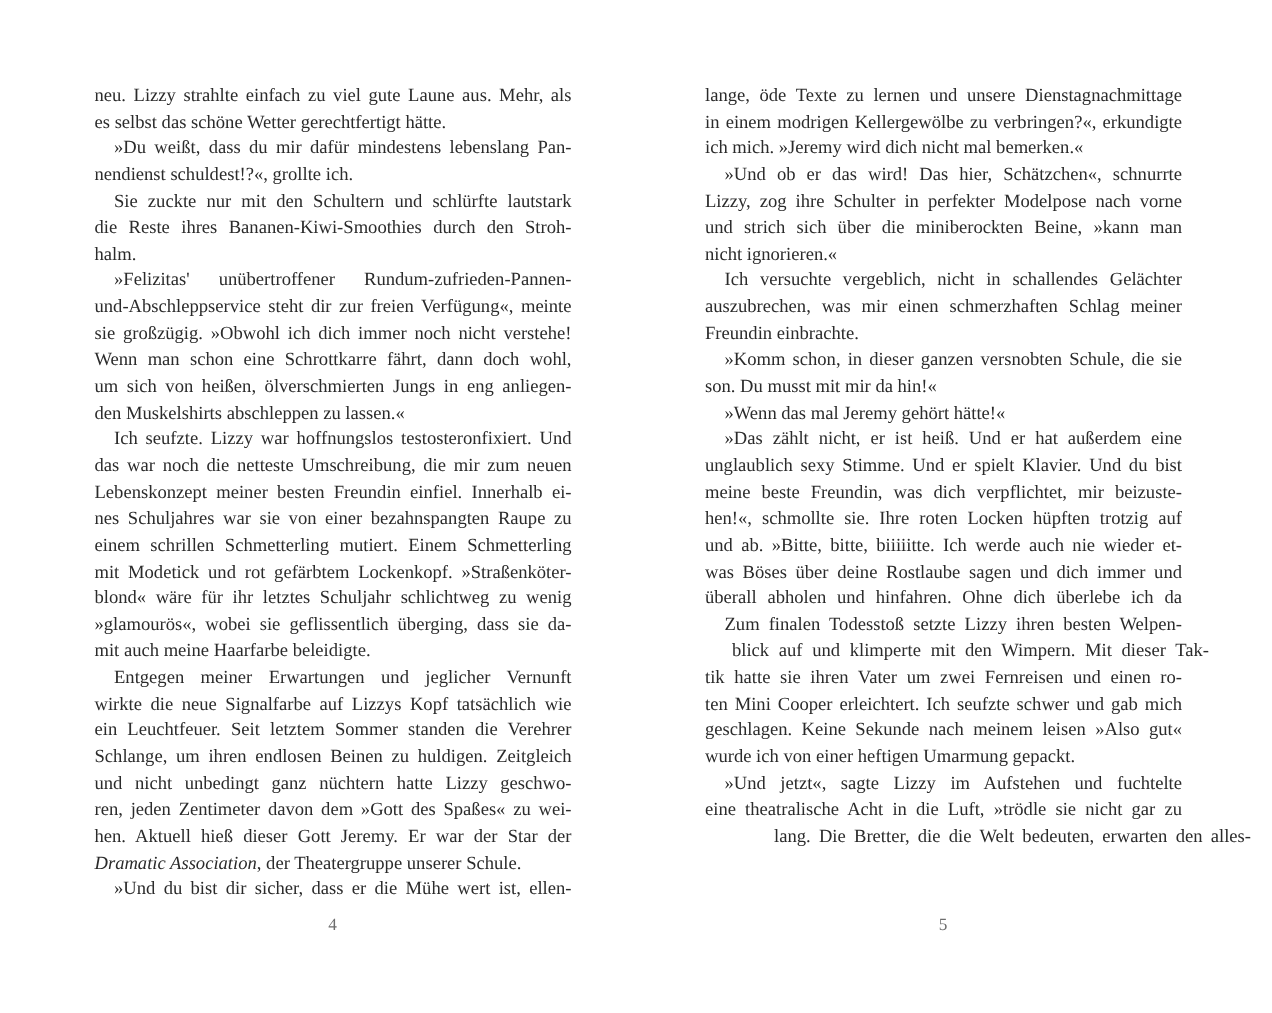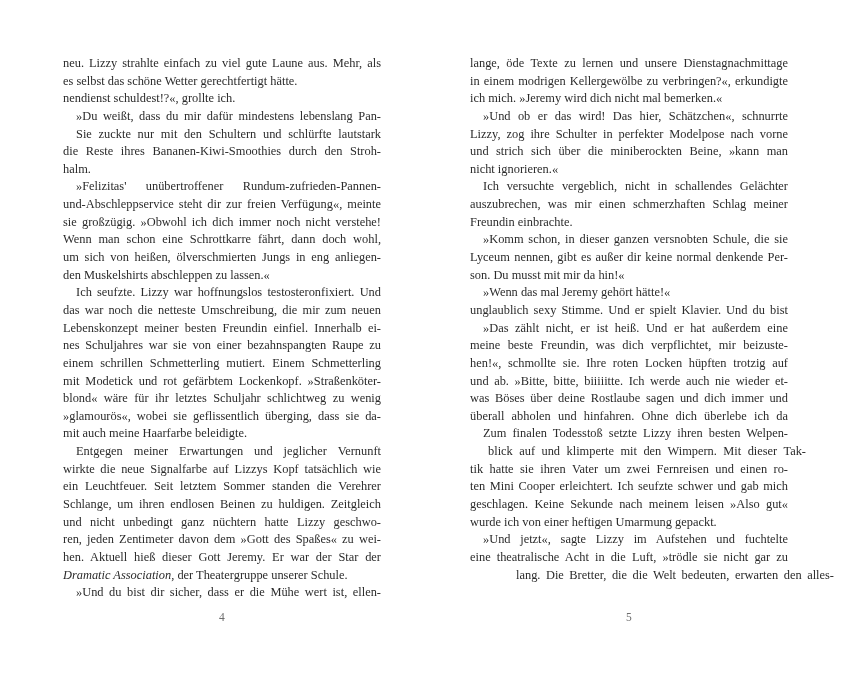--- a/index.html
+++ b/index.html
@@ -50,22 +50,22 @@
   .pagenum.right { left: 470px; }
 </style>
 </head>
 <body>
 
 <div class="spread">
 
   <div class="text-column left">
       <div class="line"><span style="word-spacing: 1.95156px;">neu. Lizzy strahlte einfach zu viel gute Laune aus. Mehr, als</span></div>
       <div class="line end"><span>es selbst das schöne Wetter gerechtfertigt hätte.</span></div>
+      <div class="line indent"><span style="word-spacing: 2.46484px;">»Du weißt, dass du mir dafür mindestens lebenslang Pan-</span></div>
       <div class="line end"><span>nendienst schuldest!?«, grollte ich.</span></div>
-      <div class="line indent"><span style="word-spacing: 2.46484px;">»Du weißt, dass du mir dafür mindestens lebenslang Pan-</span></div>
       <div class="line indent"><span style="word-spacing: 3.62891px;">Sie zuckte nur mit den Schultern und schlürfte lautstark</span></div>
       <div class="line"><span style="word-spacing: 4.47917px;">die Reste ihres Bananen-Kiwi-Smoothies durch den Stroh-</span></div>
       <div class="line end"><span>halm.</span></div>
       <div class="line indent"><span style="word-spacing: 16.2734px;">»Felizitas' unübertroffener Rundum-zufrieden-Pannen-</span></div>
       <div class="line"><span style="word-spacing: 1.94271px;">und-Abschleppservice steht dir zur freien Verfügung«, meinte</span></div>
       <div class="line"><span style="word-spacing: 2.11328px;">sie großzügig. »Obwohl ich dich immer noch nicht verstehe!</span></div>
       <div class="line"><span style="word-spacing: 3.74609px;">Wenn man schon eine Schrottkarre fährt, dann doch wohl,</span></div>
       <div class="line"><span style="word-spacing: 2.62891px;">um sich von heißen, ölverschmierten Jungs in eng anliegen-</span></div>
       <div class="line end"><span>den Muskelshirts abschleppen zu lassen.«</span></div>
       <div class="line indent"><span style="word-spacing: 2.125px;">Ich seufzte. Lizzy war hoffnungslos testosteronfixiert. Und</span></div>
@@ -93,25 +93,24 @@
       <div class="line"><span style="word-spacing: 1.02604px;">in einem modrigen Kellergewölbe zu verbringen?«, erkundigte</span></div>
       <div class="line end"><span>ich mich. »Jeremy wird dich nicht mal bemerken.«</span></div>
       <div class="line indent"><span style="word-spacing: 4.29492px;">»Und ob er das wird! Das hier, Schätzchen«, schnurrte</span></div>
       <div class="line"><span style="word-spacing: 2.90625px;">Lizzy, zog ihre Schulter in perfekter Modelpose nach vorne</span></div>
       <div class="line"><span style="word-spacing: 4.34961px;">und strich sich über die miniberockten Beine, »kann man</span></div>
       <div class="line end"><span>nicht ignorieren.«</span></div>
       <div class="line indent"><span style="word-spacing: 4.71094px;">Ich versuchte vergeblich, nicht in schallendes Gelächter</span></div>
       <div class="line"><span style="word-spacing: 4.20312px;">auszubrechen, was mir einen schmerzhaften Schlag meiner</span></div>
       <div class="line end"><span>Freundin einbrachte.</span></div>
       <div class="line indent"><span style="word-spacing: 1.64844px;">»Komm schon, in dieser ganzen versnobten Schule, die sie</span></div>
-      <div class="line"><span style="word-spacing: 1.18229px;">Lyceum nennen, gibt es außer dir keine normal denkende Per-</span></div>
       <div class="line end"><span>son. Du musst mit mir da hin!«</span></div>
       <div class="line indent end"><span>»Wenn das mal Jeremy gehört hätte!«</span></div>
+      <div class="line indent"><span style="word-spacing: 3.525px;">»Das zählt nicht, er ist heiß. Und er hat außerdem eine</span></div>
       <div class="line"><span style="word-spacing: 2.02778px;">unglaublich sexy Stimme. Und er spielt Klavier. Und du bist</span></div>
-      <div class="line indent"><span style="word-spacing: 3.525px;">»Das zählt nicht, er ist heiß. Und er hat außerdem eine</span></div>
       <div class="line"><span style="word-spacing: 4.28571px;">meine beste Freundin, was dich verpflichtet, mir beizuste-</span></div>
       <div class="line"><span style="word-spacing: 3.53516px;">hen!«, schmollte sie. Ihre roten Locken hüpften trotzig auf</span></div>
       <div class="line"><span style="word-spacing: 2.48438px;">und ab. »Bitte, bitte, biiiiitte. Ich werde auch nie wieder et-</span></div>
       <div class="line"><span style="word-spacing: 2.64236px;">was Böses über deine Rostlaube sagen und dich immer und</span></div>
       <div class="line"><span style="word-spacing: 4.0957px;">überall abholen und hinfahren. Ohne dich überlebe ich da</span></div>
       <div class="line indent"><span style="word-spacing: 2.95759px;">Zum finalen Todesstoß setzte Lizzy ihren besten Welpen-</span></div>
       <div class="line"><span style="word-spacing: 3.34201px; padding-left: 18px;">blick auf und klimperte mit den Wimpern. Mit dieser Tak-</span></div>
       <div class="line"><span style="word-spacing: 3.33281px;">tik hatte sie ihren Vater um zwei Fernreisen und einen ro-</span></div>
       <div class="line"><span style="word-spacing: 1.53819px;">ten Mini Cooper erleichtert. Ich seufzte schwer und gab mich</span></div>
       <div class="line"><span style="word-spacing: 3.15402px;">geschlagen. Keine Sekunde nach meinem leisen »Also gut«</span></div>

